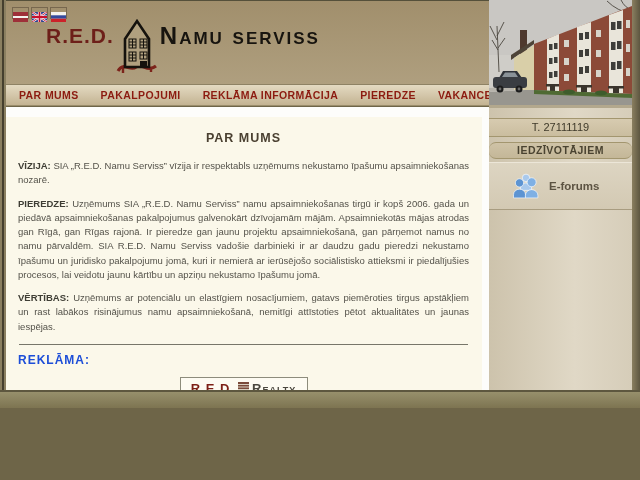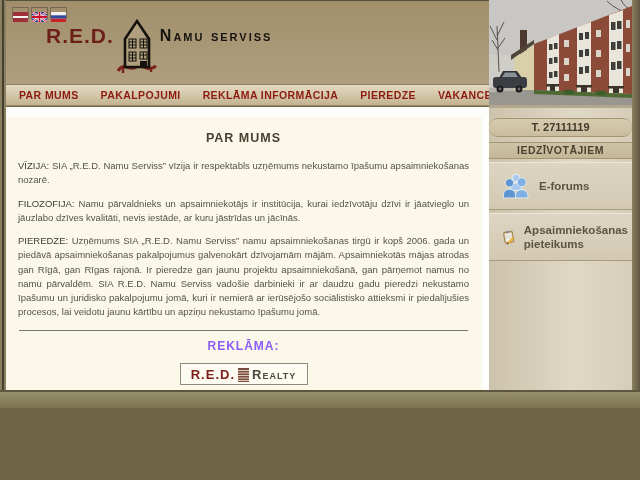--- a/index.html
+++ b/index.html
@@ -13,65 +13,65 @@
     background:linear-gradient(to right,#8a7f60,#5d5640);}
 
   
   .header{position:absolute;left:6px;right:8px;top:0;height:84px;
     background:linear-gradient(#a18f6c,#af9f7f);border-top:1px solid #55503a;}
   .flags{position:absolute;left:7px;top:7px;display:flex;gap:4px;}
   .flag{display:block;width:15px;height:10px;box-shadow:0 0 0 1px rgba(40,30,20,.35);cursor:pointer;}
   .logo{position:absolute;left:40px;top:16px;display:flex;align-items:center;cursor:pointer;}
   .logo-red{font-size:21px;font-weight:bold;color:#6d1f19;letter-spacing:1px;}
   .logo-icon{margin:0 2px -20px 2px;}
-  .logo-rest{font-size:16px;font-weight:bold;color:#17140f;font-variant:small-caps;letter-spacing:2px;}
+  .logo-rest{font-size:24px;font-weight:bold;color:#17140f;font-variant:small-caps;letter-spacing:2px;}
 
   
   .nav{position:absolute;left:6px;right:8px;top:84px;height:22px;
     background:linear-gradient(#e4dac2,#c3b392);
     border-top:1px solid #8e8264;border-bottom:1px solid #9a8d6b;
     display:flex;align-items:center;gap:22px;padding-left:13px;box-sizing:border-box;z-index:1;}
   .nav a{font-size:10.5px;font-weight:bold;color:#8c1b10;text-decoration:none;
     letter-spacing:.4px;cursor:pointer;white-space:nowrap;}
 
   
   .mainrow{position:absolute;left:6px;right:8px;top:107px;bottom:16px;background:#fdfdfb;}
   .content{position:absolute;left:0;top:10px;bottom:0;width:476px;background:#fbf8ea;
     padding:12px 13px 8px 12px;box-sizing:border-box;overflow:hidden;}
   .content h1{margin:2px 0 14px 0;text-align:center;font-size:12.5px;color:#4a4031;
     letter-spacing:1px;font-weight:bold;}
   .content p{margin:0 0 9px 0;font-size:9.5px;line-height:1.5;color:#54524a;text-align:justify;}
-  .plabel{font-weight:normal;color:#3f3e35;}
+  .plabel{font-weight:bold;color:#3f3e35;}
   .content hr{border:none;border-top:1px solid #77766a;margin:10px 1px 8px 1px;}
-  .ads-title{margin:4px 0 10px 0;text-align:center;font-size:12px;color:#8b5cf6;
+  .ads-title{margin:4px 0 10px 0;text-align:left;font-size:12px;color:#1d4ed8;
     letter-spacing:1px;font-weight:bold;}
 
   
   .ad{width:128px;margin:0 auto;cursor:pointer;}
   .ad-top{background:#fdfbf2;border:1px solid #8d8c7c;padding:4px 6px 2px 6px;
     display:flex;align-items:flex-start;justify-content:center;gap:3px;}
   .ad-red{font-size:13px;font-weight:bold;color:#7c1f16;letter-spacing:1px;line-height:1;}
   .ad-brandcol{display:flex;flex-direction:column;align-items:stretch;}
   .ad-rest{font-size:13px;font-weight:bold;color:#4a473f;font-variant:small-caps;
     letter-spacing:1px;line-height:1;}
 
   
   .sidebar{position:absolute;right:8px;top:0;bottom:16px;width:143px;z-index:2;
     background:linear-gradient(90deg,#cdc3ac,#e0d8c6 60%,#d6cdb9);}
   .photo{display:block;width:143px;height:105px;border-bottom:3px solid #b3a88d;}
   .phone-bar{margin-top:10px;height:17px;line-height:17px;text-align:center;
     background:linear-gradient(#d7cbb0,#cabd9f);border-top:1px solid #a3966f;
-    border-bottom:1px solid #a3966f;font-size:11px;font-weight:bold;color:#3f3a2a;border-radius:9px;}
+    border-bottom:1px solid #a3966f;font-size:11px;font-weight:normal;color:#3f3a2a;}
   .section-bar{margin-top:5px;height:15px;line-height:15px;text-align:center;
     background:linear-gradient(#cfc3a7,#c4b798);border-top:1px solid #a3966f;
     border-bottom:1px solid #a3966f;font-size:10.5px;font-weight:bold;color:#4a4331;
-    letter-spacing:.5px;}
-  .menu-item{display:flex;align-items:center;gap:8px;padding:7px 4px 7px 12px;min-height:32px;
+    letter-spacing:.5px;border-radius:7px;}
+  .menu-item{display:flex;align-items:center;gap:8px;padding:7px 4px 7px 22px;min-height:32px;
     background:linear-gradient(#ddd5c2,#d3c9b3);border-top:1px solid #ece6d8;
-    border-bottom:1px solid #a89c80;cursor:pointer;margin-top:3px;}
+    border-bottom:1px solid #a89c80;cursor:pointer;margin-top:3px;text-align:center;}
   .menu-item .mi-label{font-size:11.5px;font-weight:bold;color:#5c5342;line-height:1.25;}
 
   
   .footer{position:absolute;left:0;right:0;bottom:0;height:16px;z-index:7;
     background:linear-gradient(#97906c,#7d7451);border-top:2px solid #5d573f;}
 </style>
 </head>
 <body>
 
 <div class="page">
@@ -132,22 +132,22 @@
     <a>REKLĀMA INFORMĀCIJA</a>
     <a>PIEREDZE</a>
     <a>VAKANCES</a>
   </div>
 
   <div class="mainrow">
     <div class="content">
       <h1>PAR MUMS</h1>
 
       <p><span class="plabel">VĪZIJA:</span> <span>SIA „R.E.D. Namu Serviss” vīzija ir respektabls uzņēmums nekustamo īpašumu apsaimniekošanas nozarē.</span></p>
-      <p><span class="plabel">FILOZOFIJA:</span> <span>Namu pārvaldnieks un apsaimniekotājs ir institūcija, kurai iedzīvotāju dzīvi ir jāatvieglo un jāuzlabo dzīves kvalitāti, nevis iestāde, ar kuru jāstrīdas un jācīnās.</span></p>
       <p><span class="plabel">PIEREDZE:</span> <span>Uzņēmums SIA „R.E.D. Namu Serviss” namu apsaimniekošanas tirgū ir kopš 2006. gada un piedāvā apsaimniekošanas pakalpojumus galvenokārt dzīvojamām mājām. Apsaimniekotās mājas atrodas gan Rīgā, gan Rīgas rajonā. Ir pieredze gan jaunu projektu apsaimniekošanā, gan pārņemot namus no namu pārvaldēm. SIA R.E.D. Namu Serviss vadošie darbinieki ir ar daudzu gadu pieredzi nekustamo īpašumu un juridisko pakalpojumu jomā, kuri ir nemierā ar ierūsējošo sociālistisko attieksmi ir piedalījušies procesos, lai veidotu jaunu kārtību un apziņu nekustamo īpašumu jomā.</span></p>
+      <p><span class="plabel">VĒRTĪBAS:</span> <span>Uzņēmums ar potenciālu un elastīgiem nosacījumiem, gatavs piemēroties tirgus apstākļiem un rast labākos risinājumus namu apsaimniekošanā, nemitīgi attīstoties pētot aktualitātes un jaunas iespējas.</span></p>
 
       <hr>
       <div class="ads-title">REKLĀMA:</div>
 
       <div class="ad">
         <div class="ad-top">
           <span class="ad-red">R.E.D.</span>
           <svg width="11" height="14" viewBox="0 0 11 14">
             <rect width="11" height="14" fill="#7a4a3a"></rect>
             <path d="M0,2.5 h11 M0,5 h11 M0,7.5 h11 M0,10 h11 M0,12.5 h11" stroke="#d8cfc0" stroke-width="1"></path>
@@ -243,29 +243,16 @@
           <circle cx="6.8" cy="9.5" r="3.3" fill="#5d94d2"></circle>
           <path d="M2,19 a4.8,4.5 0 0 1 9.6,0 v2.5 h-9.6 z" fill="#5d94d2"></path>
           <circle cx="16.5" cy="9" r="3.6" fill="#7fb0e4"></circle>
           <path d="M11.5,19.5 a5,4.6 0 0 1 10,0 v2 h-10 z" fill="#7fb0e4"></path>
         </g>
       </svg>
       <span class="mi-label">E-forums</span>
     </div>
 
 
-    <div class="menu-item">
-      <svg width="30" height="30" viewBox="0 0 28 28">
-        <g transform="rotate(-10 14 14)">
-          <rect x="6" y="4" width="17" height="21" rx="2" fill="#b98f4e" stroke="#8a6a38"></rect>
-          <rect x="8" y="6.5" width="13" height="16.5" fill="#fbf9ef" stroke="#cfc9b4"></rect>
-          <path d="M10,10.5 h9 M10,13.5 h9 M10,16.5 h7" stroke="#b9b4a4" stroke-width="1"></path>
-          <rect x="11.5" y="2.5" width="6" height="4" rx="1.5" fill="#8d8d8d"></rect>
-        </g>
-        <polygon points="12,24 22,14 25,17 15,27" fill="#efb545" stroke="#a97c1e" stroke-width="0.6"></polygon>
-        <polygon points="12,24 15,27 10.5,28 " fill="#6b4a2a"></polygon>
-      </svg>
-      <span class="mi-label">Apsaimniekošanas pieteikums</span>
-    </div>
   </div>
 
   <div class="footer"></div>
 </div>
 
 </body></html>

